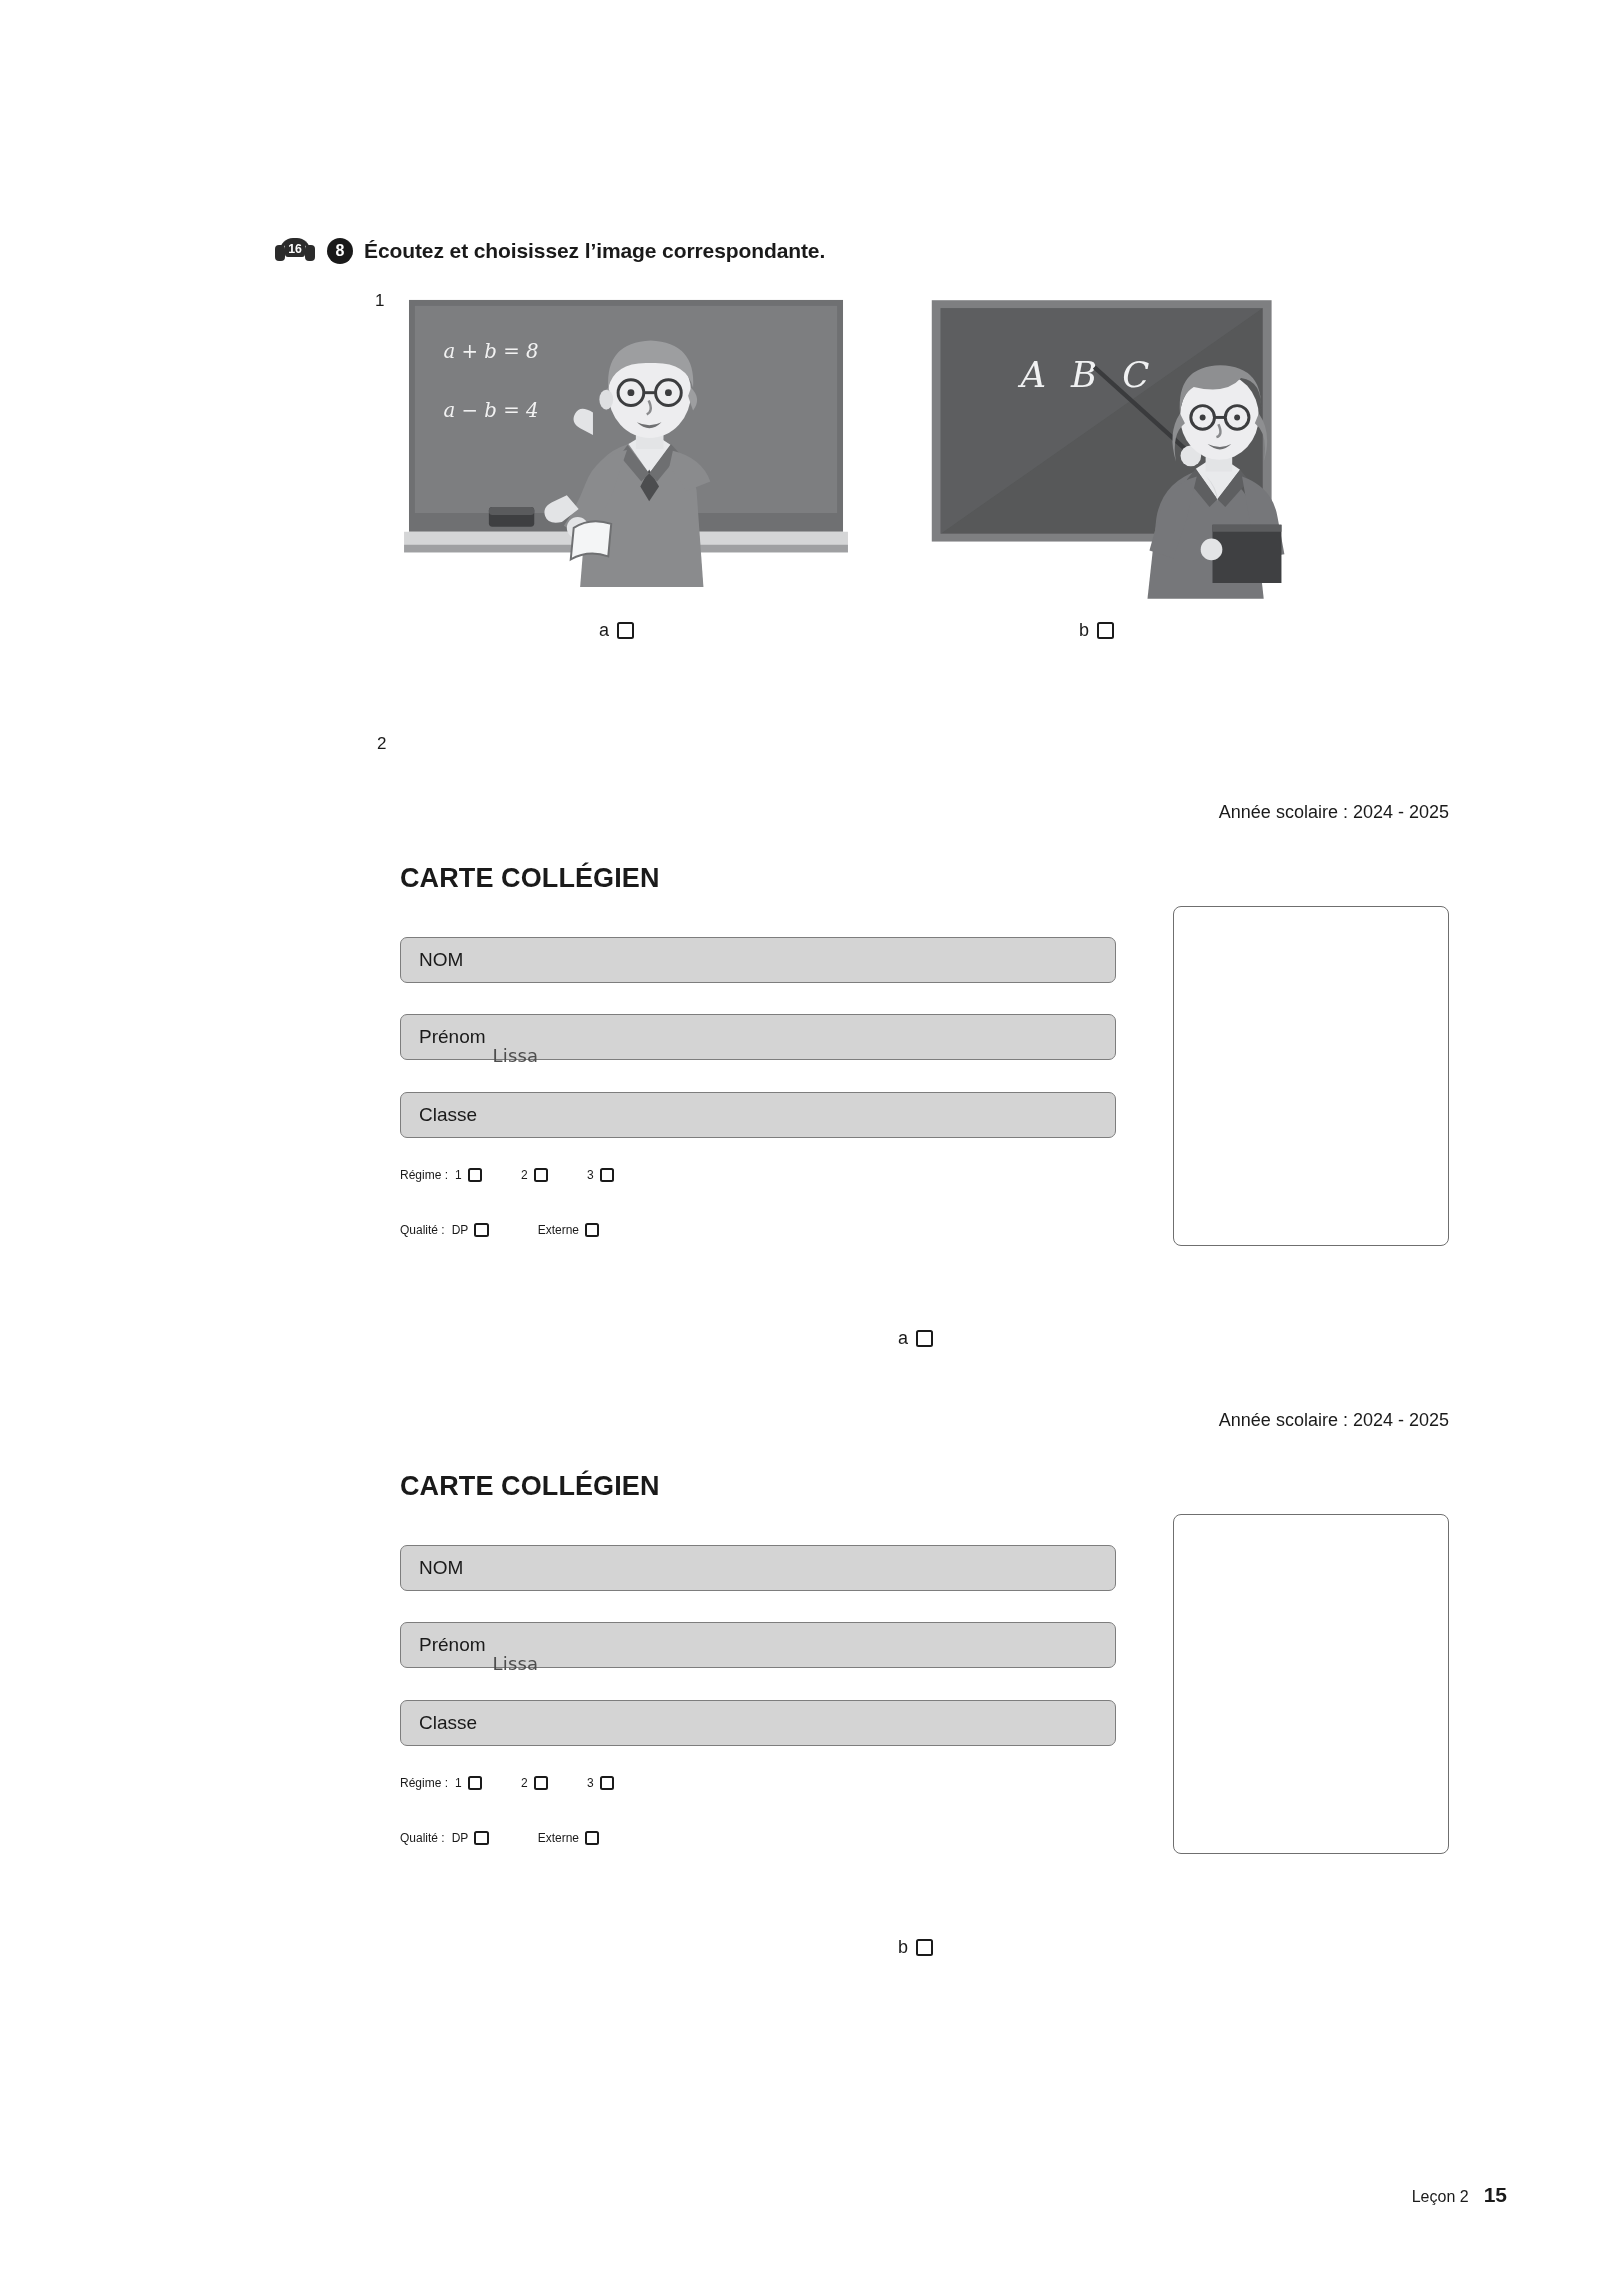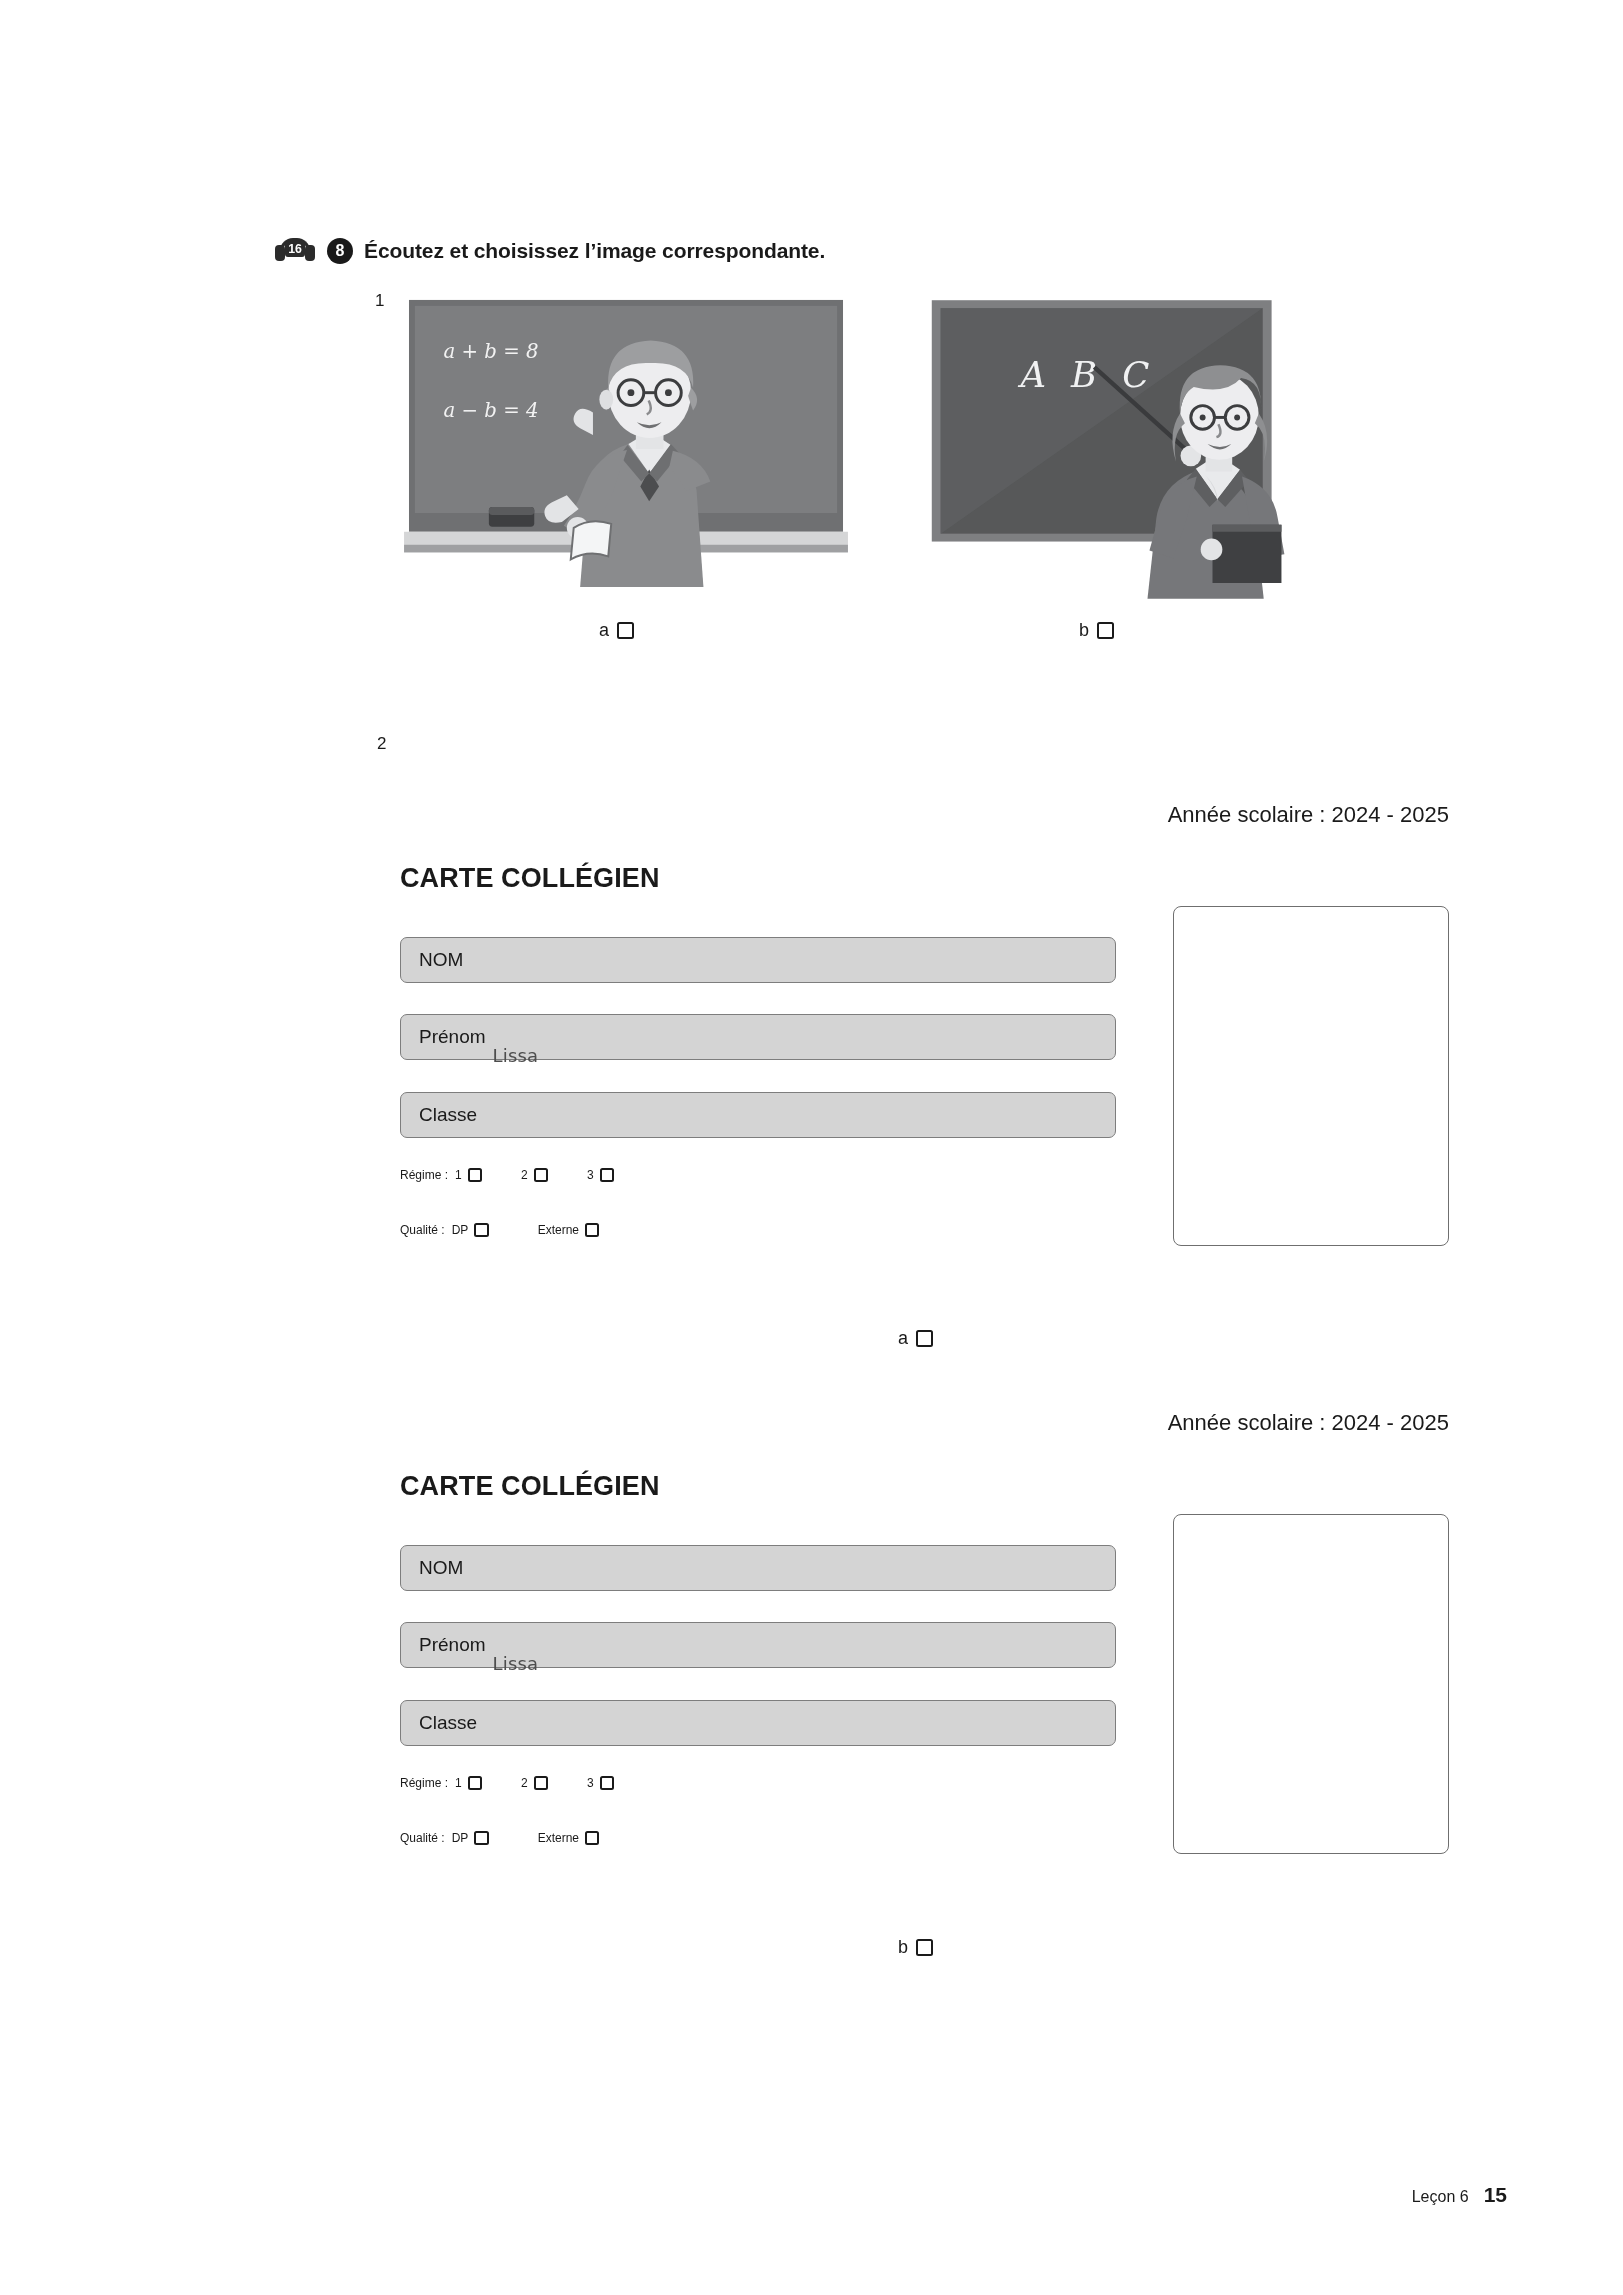--- a/index.html
+++ b/index.html
@@ -145,21 +145,21 @@
   }
   .card-inner {
     position: relative;
     width: 100%;
     height: 100%;
   }
   .card-year {
     position: absolute;
     right: 29px;
     top: 28px;
-    font-size: 22px;
+    font-size: 18px;
     font-weight: 500;
   }
   .card-title {
     position: absolute;
     left: 31px;
     top: 89px;
     font-size: 27px;
     font-weight: 700;
     letter-spacing: 0.1px;
   }
@@ -452,16 +452,16 @@
     </div>
   </div>
 </div>
 
 <div class="choice-label" style="left:898px; top:1937px;">
   <span>b</span>
   <span class="cbox"></span>
 </div>
 
 <div class="pagefoot">
-  <span class="lesson">Leçon 6</span>
+  <span class="lesson">Leçon 2</span>
   <span class="pnum">15</span>
 </div>
 
 
 </body></html>

